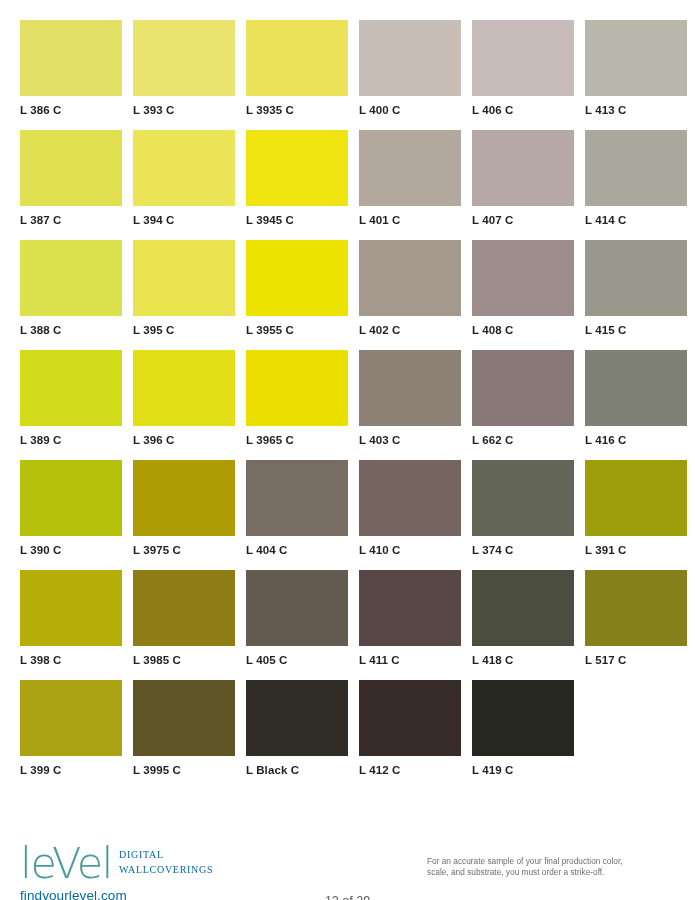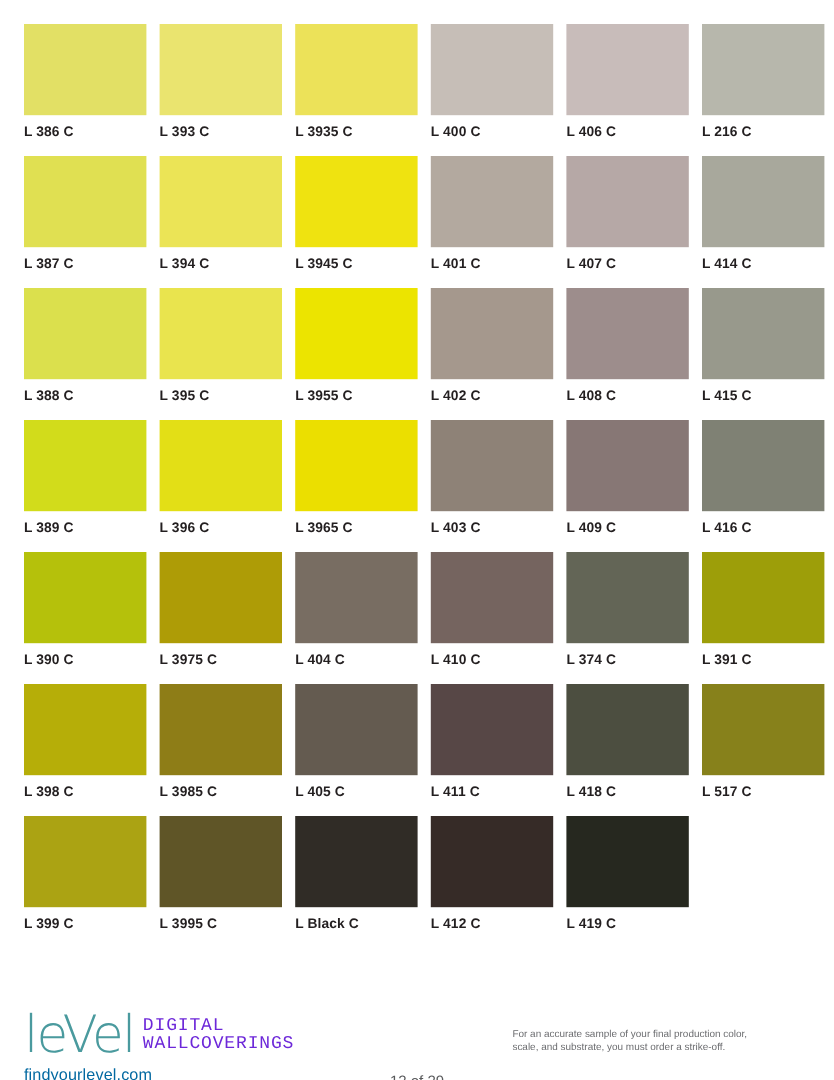--- a/index.html
+++ b/index.html
@@ -86,24 +86,24 @@
     font-size: 43px;
     line-height: 43px;
     font-weight: 300;
     color: #4a9a9e;
     letter-spacing: -1.5px;
   }
 
   #logo-sub {
     margin-left: 7px;
     margin-top: 5px;
-    font-family: Liberation Mono, monospace;
-    font-size: 15px;
+    font-family: Liberation Serif, serif;
+    font-size: 10px;
     line-height: 15px;
-    color: #6d28d9;
+    color: #0369a1;
     letter-spacing: 0.7px;
   }
 
   #logo-sub .sub-line {
     display: block;
   }
 
   #logo-url {
     margin-top: 3px;
     font-family: "Liberation Sans", sans-serif;
@@ -157,21 +157,21 @@
       <div class="swatch-cell">
         <span class="swatch-chip" style="background-color: rgb(198, 190, 183);"></span>
         <span class="swatch-label">L 400 C</span>
       </div>
       <div class="swatch-cell">
         <span class="swatch-chip" style="background-color: rgb(200, 188, 186);"></span>
         <span class="swatch-label">L 406 C</span>
       </div>
       <div class="swatch-cell">
         <span class="swatch-chip" style="background-color: rgb(183, 183, 172);"></span>
-        <span class="swatch-label">L 216 C</span>
+        <span class="swatch-label">L 413 C</span>
       </div>
       <div class="swatch-cell">
         <span class="swatch-chip" style="background-color: rgb(224, 224, 82);"></span>
         <span class="swatch-label">L 387 C</span>
       </div>
       <div class="swatch-cell">
         <span class="swatch-chip" style="background-color: rgb(235, 228, 86);"></span>
         <span class="swatch-label">L 394 C</span>
       </div>
       <div class="swatch-cell">
@@ -225,21 +225,21 @@
       <div class="swatch-cell">
         <span class="swatch-chip" style="background-color: rgb(235, 223, 0);"></span>
         <span class="swatch-label">L 3965 C</span>
       </div>
       <div class="swatch-cell">
         <span class="swatch-chip" style="background-color: rgb(142, 130, 119);"></span>
         <span class="swatch-label">L 403 C</span>
       </div>
       <div class="swatch-cell">
         <span class="swatch-chip" style="background-color: rgb(135, 119, 117);"></span>
-        <span class="swatch-label">L 409 C</span>
+        <span class="swatch-label">L 662 C</span>
       </div>
       <div class="swatch-cell">
         <span class="swatch-chip" style="background-color: rgb(127, 129, 116);"></span>
         <span class="swatch-label">L 416 C</span>
       </div>
       <div class="swatch-cell">
         <span class="swatch-chip" style="background-color: rgb(181, 193, 11);"></span>
         <span class="swatch-label">L 390 C</span>
       </div>
       <div class="swatch-cell">

